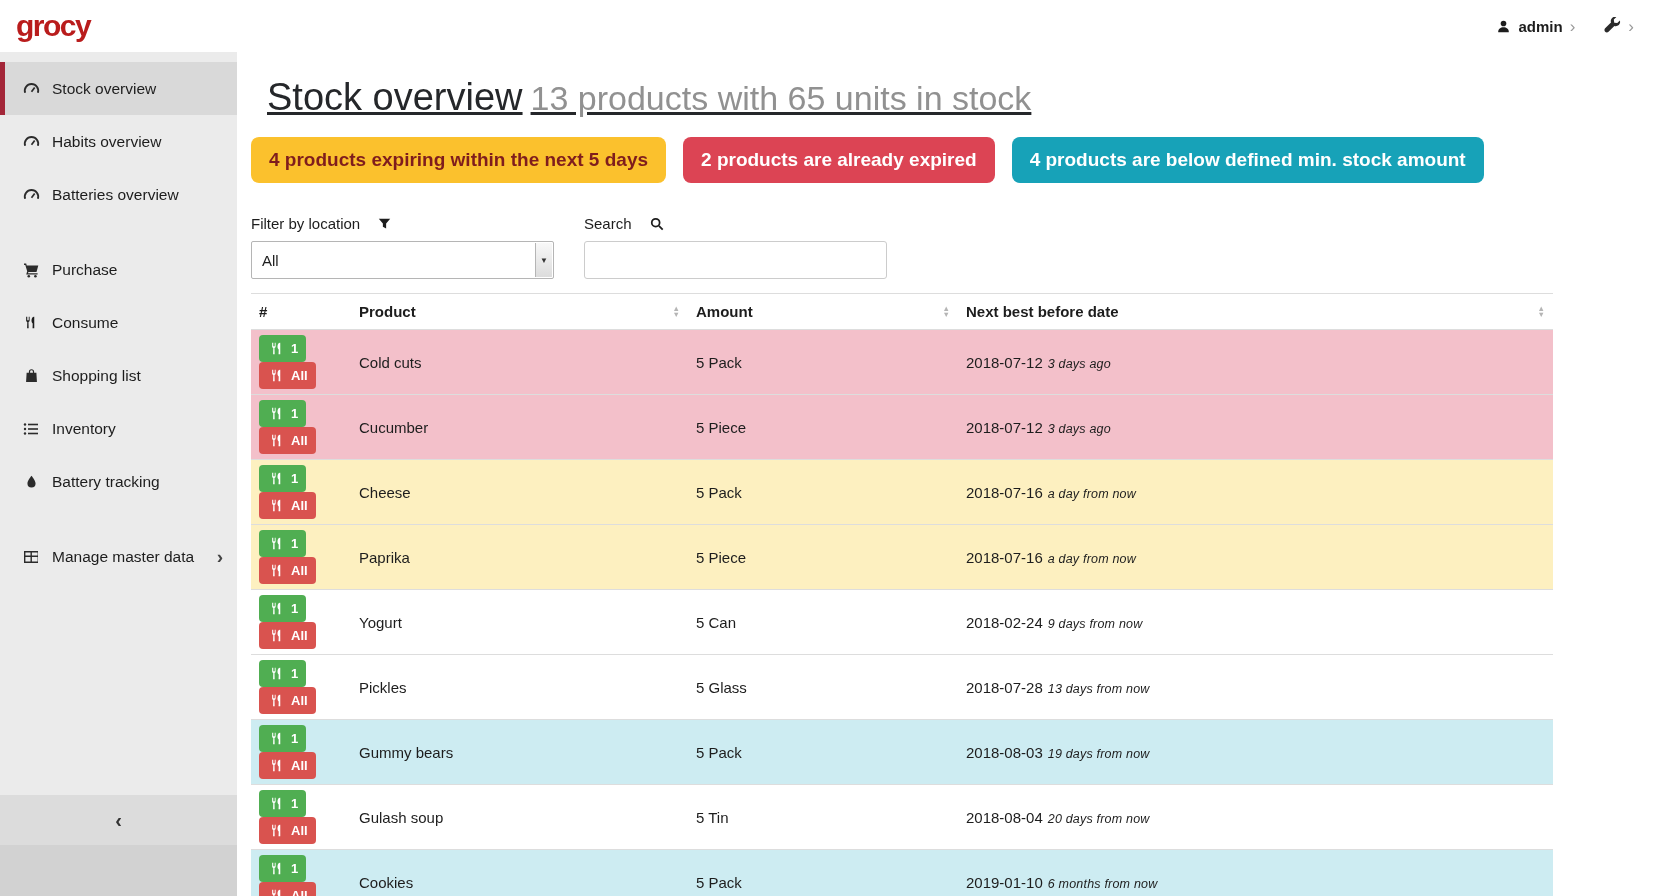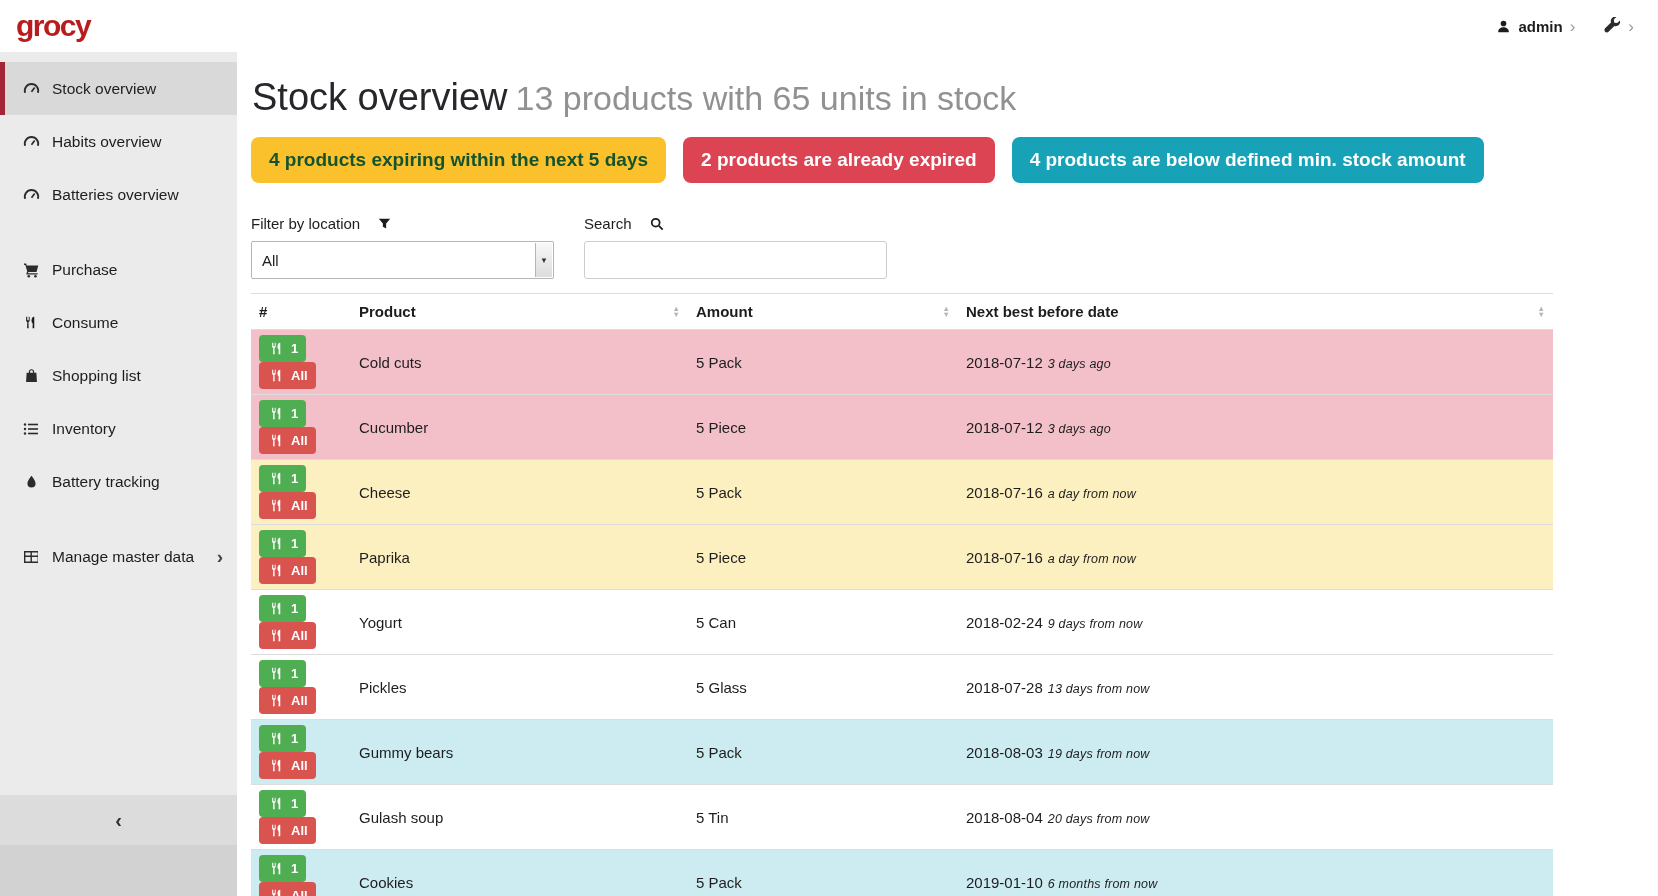--- a/index.html
+++ b/index.html
@@ -47,29 +47,29 @@
   .icon { display: inline-flex; width: 20px; justify-content: center; align-items: center; }
   .side-chevron { margin-left: auto; color: #444; font-size: 19px; font-weight: 600; }
   .sidebar-collapse {
     height: 50px; background: #dcdcdc; border: none; font-size: 20px; font-weight: 700;
     color: #333; cursor: pointer; font-family: inherit;
   }
   .sidebar-bottom { height: 51px; background: #d2d2d2; }
 
   
   .main { flex: 1; padding: 14px 105px 0 14px; overflow: hidden; }
-  h1 { font-size: 38px; font-weight: 500; color: #25272a; margin: 10px 1px 18px; }
+  h1 { font-size: 38px; font-weight: 500; color: #25272a; margin: 10px 16px 18px; text-decoration: underline; }
   h1 small { font-size: 34px; color: #919191; font-weight: 400; margin-left: 8px; }
 
   .badges { display: flex; gap: 17px; margin-bottom: 32px; }
   .badge {
     border-radius: 8px; padding: 0 18px; height: 46px; display: flex; align-items: center;
     font-size: 19px; font-weight: 600; cursor: pointer; white-space: nowrap;
   }
-  .badge-warning { background: var(--badge-warning); color: #14532d; }
+  .badge-warning { background: var(--badge-warning); color: #7f1d1d; }
   .badge-danger  { background: var(--badge-danger);  color: #fff; }
   .badge-info    { background: var(--badge-info);    color: #fff; }
 
   .control-row { display: flex; gap: 30px; margin-bottom: 14px; }
   .control-label { font-size: 15px; display: flex; align-items: center; gap: 18px; margin-bottom: 9px; }
   .select {
     width: 303px; height: 38px; border: 1px solid #b5b5b5; border-radius: 2px; background: #fff;
     display: flex; align-items: center; padding-left: 10px; font-size: 15px; position: relative; cursor: pointer;
   }
   .select-arrow {

